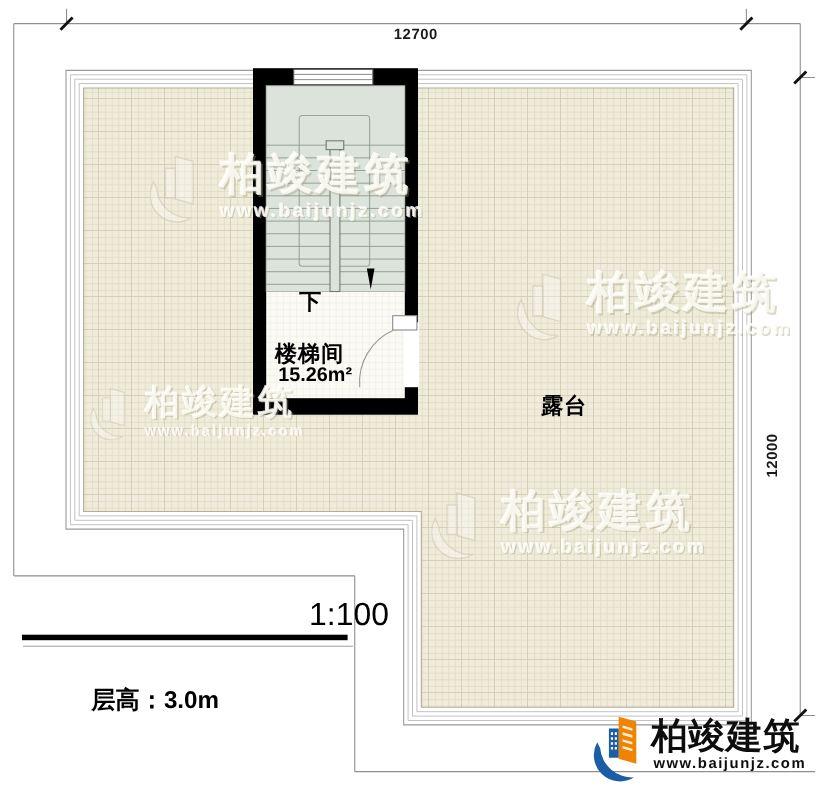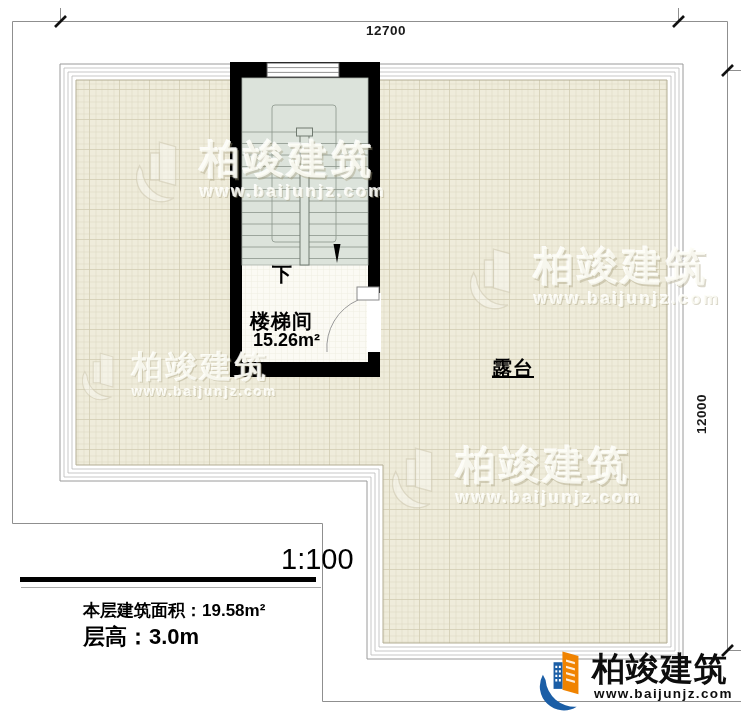--- a/index.html
+++ b/index.html
@@ -4,29 +4,29 @@
 <style>
   html,body{margin:0;padding:0;background:#fff;}
   #stage{
     position:relative;width:750px;height:720px;overflow:hidden;background:#fff;
     font-family:"Liberation Sans","DejaVu Sans",sans-serif;color:#000;
   }
   #plan-svg{position:absolute;left:0;top:0;}
   .abs{position:absolute;white-space:nowrap;}
   
   .dim{font-size:13.5px;font-weight:bold;color:#1a1a1a;letter-spacing:.5px;}
-  .dim-top{left:330px;top:23px;width:76px;text-align:right;}
+  .dim-top{left:340px;top:23px;width:76px;text-align:center;}
   .dim-right{left:672px;top:406px;width:60px;height:16px;text-align:center;
              transform:rotate(-90deg);transform-origin:center;}
   
   .room-label{font-weight:bold;color:#000;}
   .lbl-down{left:272px;top:261px;font-size:20px;}
   .lbl-stair{left:250px;top:308px;font-size:20px;letter-spacing:1px;}
   .lbl-stair-area{left:253px;top:330px;font-size:18px;}
-  .lbl-terrace{left:492px;top:355px;font-size:20px;letter-spacing:1px;text-decoration:underline;}
+  .lbl-terrace{left:492px;top:355px;font-size:20px;letter-spacing:1px;}
   
   .tb-title{left:22px;top:527px;font-size:45px;font-weight:600;letter-spacing:2px;}
   .tb-scale{left:247px;top:543px;font-size:29px;font-weight:500;padding-left:34px;}
   .tb-rule-thick{left:20px;top:577px;width:296px;height:5px;background:#000;}
   .tb-rule-thin{left:21px;top:587px;width:300px;height:1px;background:#aaa;}
   .tb-line1{left:83px;top:599px;font-size:17px;font-weight:600;}
   .tb-line2{left:83px;top:622px;font-size:22px;font-weight:700;}
   
   .wm{display:flex;align-items:flex-start;gap:10px;pointer-events:none;}
   .wm .wm-txt{display:flex;flex-direction:column;}
@@ -154,21 +154,20 @@
   <div class="abs dim dim-right">12000</div>
 
   <div class="abs room-label lbl-down">下</div>
   <div class="abs room-label lbl-stair">楼梯间</div>
   <div class="abs room-label lbl-stair-area">15.26m²</div>
   <div class="abs room-label lbl-terrace">露台</div>
 
   <div class="abs tb-scale">1:100</div>
   <div class="abs tb-rule-thick"></div>
   <div class="abs tb-rule-thin"></div>
-  <div class="abs tb-line1">本层建筑面积：19.58m²</div>
   <div class="abs tb-line2">层高：3.0m</div>
 
   <svg class="abs" style="left:538px;top:648px;" width="56" height="64" viewBox="0 0 60 72">
     <path d="M4 30 A27 27 0 0 0 42 66 A33 33 0 0 1 7 36 Z" fill="#1b5ea6"></path>
     <path d="M26 4 L44 9 V52 L26 47 Z" fill="#f08300"></path>
     <path d="M16 16 H26 V46 H16 Z" fill="#1b5ea6"></path>
     <path d="M18 20h2.2v2.6H18z M22 20h2.2v2.6H22z M18 25h2.2v2.6H18z M22 25h2.2v2.6H22z
              M18 30h2.2v2.6H18z M22 30h2.2v2.6H22z M18 35h2.2v2.6H18z M22 35h2.2v2.6H22z" fill="#fff"></path>
     <path d="M30 13l10 2.8v2.6l-10-2.8z M30 20l10 2.8v2.6l-10-2.8z
              M30 27l10 2.8v2.6l-10-2.8z M30 34l10 2.8v2.6l-10-2.8z" fill="#fff" opacity=".85"></path>

